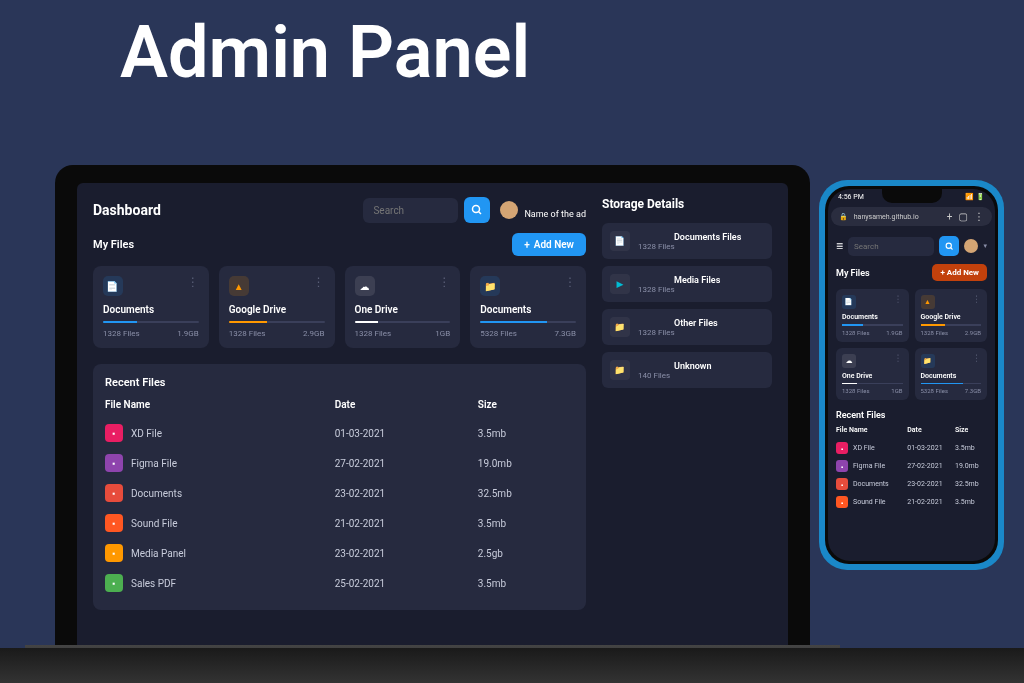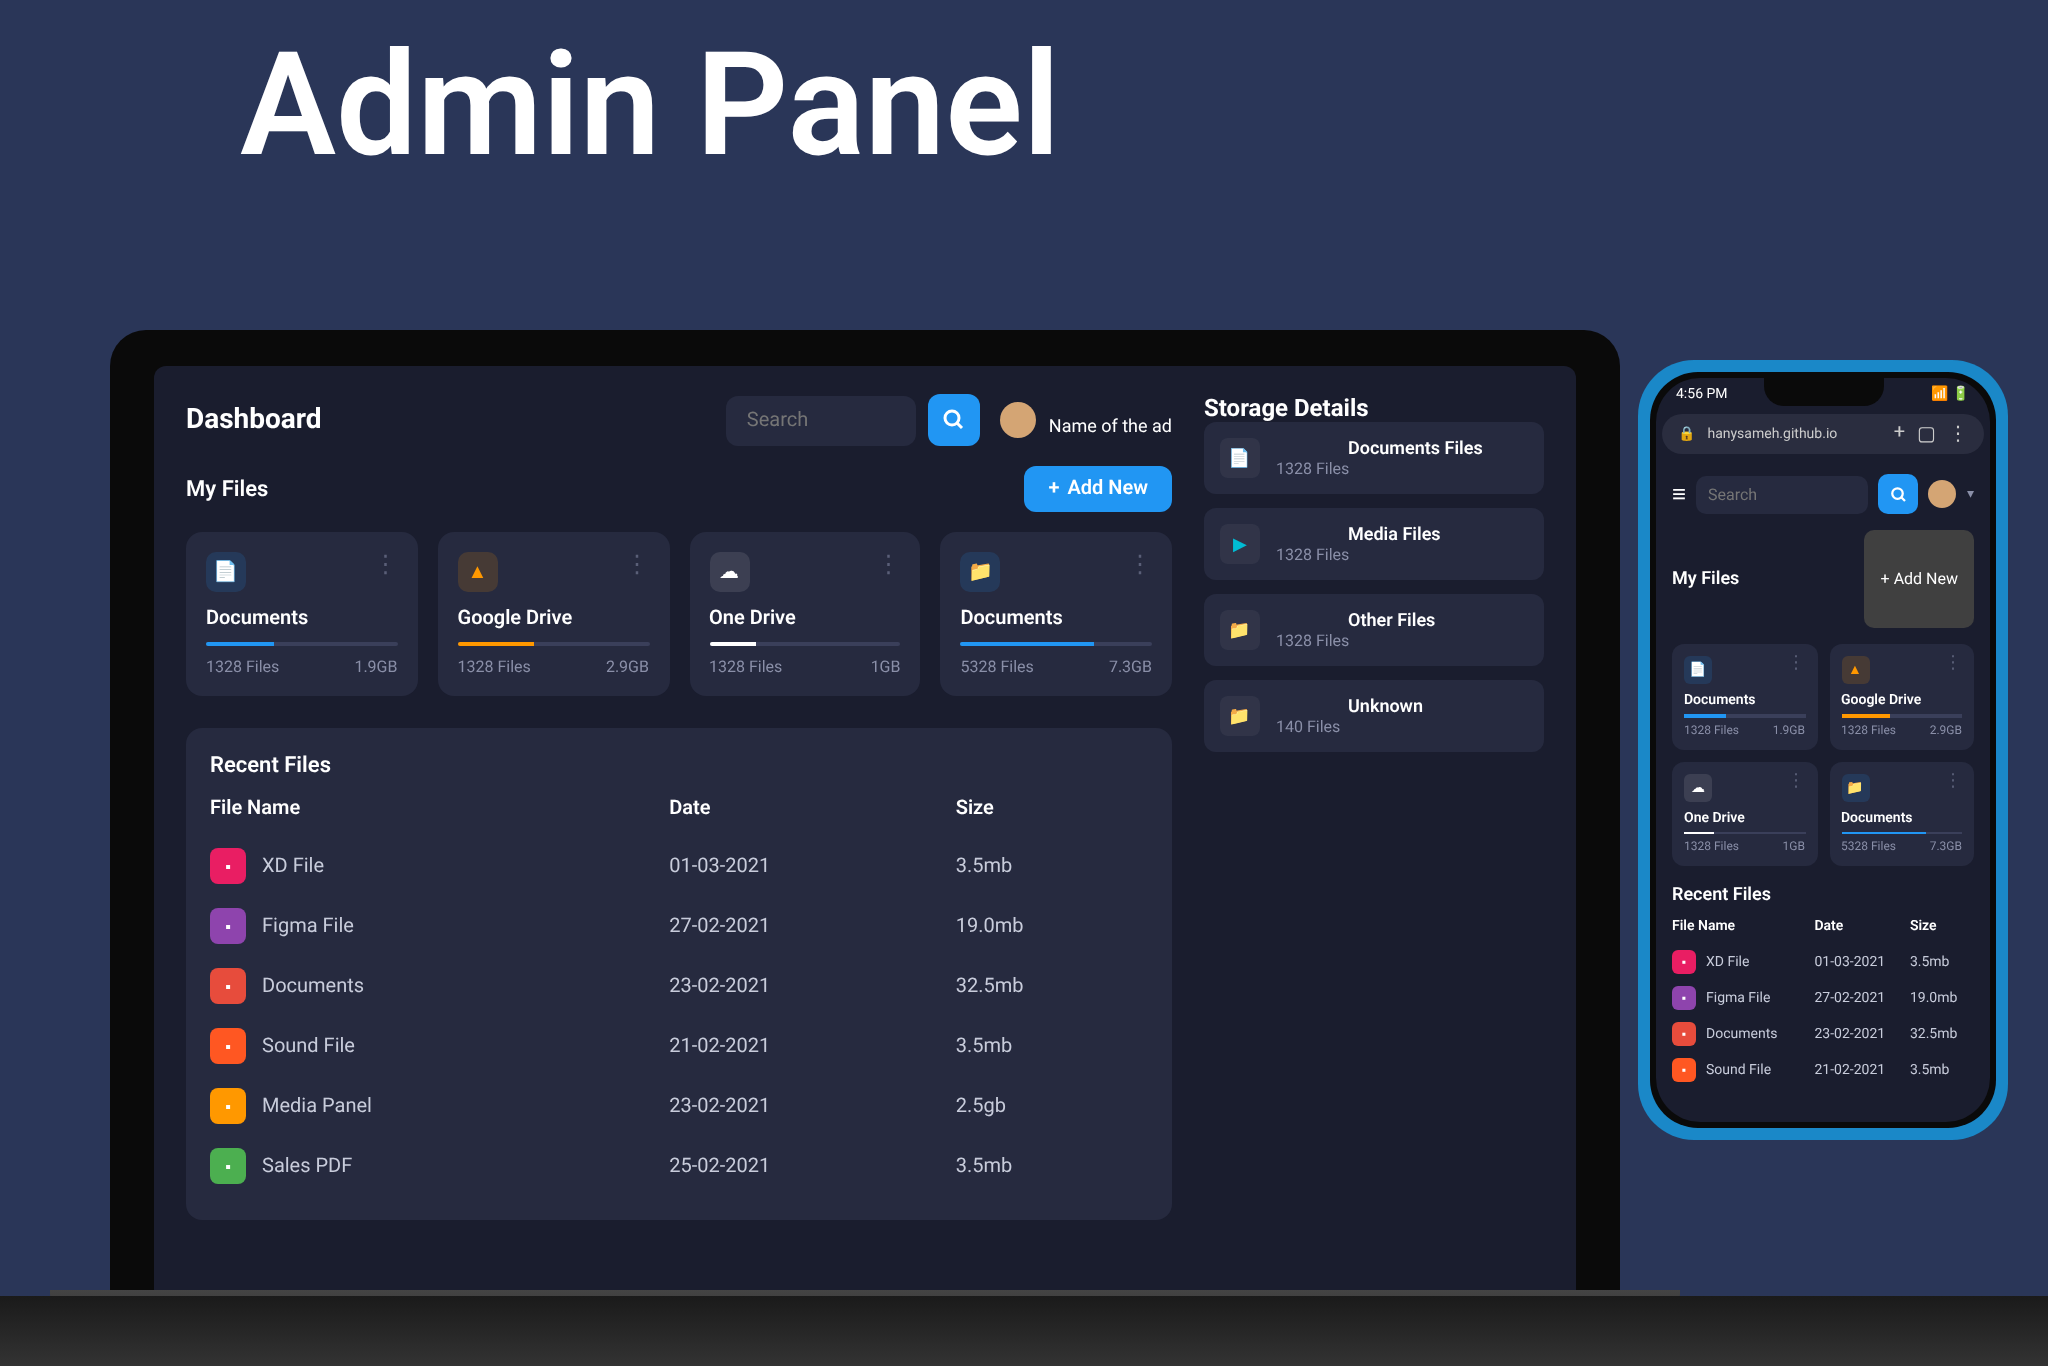--- a/index.html
+++ b/index.html
@@ -50,21 +50,21 @@
 .card-stats { display: flex; justify-content: space-between; color: #8a8fa8; font-size: 8px; }
 
 .table-wrap { background: #262a3f; border-radius: 8px; padding: 12px; }
 .table-title { color: #fff; font-size: 11px; font-weight: 600; margin-bottom: 10px; }
 .tbl { width: 100%; border-collapse: collapse; }
 .tbl th { color: #fff; font-size: 10px; text-align: left; font-weight: 600; padding-bottom: 8px; }
 .tbl td { color: #c8ccdb; font-size: 10px; padding: 6px 0; }
 .file-cell { display: flex; align-items: center; gap: 8px; }
 .file-icon { width: 18px; height: 18px; border-radius: 4px; display: flex; align-items: center; justify-content: center; font-size: 8px; color: #fff; }
 
-.storage-title { color: #fff; font-size: 12px; font-weight: 700; }
+.storage-title { color: #fff; font-size: 12px; font-weight: 700; margin-bottom: 12px; }
 .donut { width: 110px; height: 110px; margin: 0 auto 14px; position: relative; }
 .donut svg { width: 100%; height: 100%; transform: rotate(-90deg); }
 .donut-center { position: absolute; top: 50%; left: 50%; transform: translate(-50%,-50%); text-align: center; }
 .donut-val { color: #fff; font-size: 18px; font-weight: 700; }
 .donut-sub { color: #8a8fa8; font-size: 8px; }
 .storage-item { background: #262a3f; border-radius: 6px; padding: 8px; margin-bottom: 7px; display: flex; align-items: center; gap: 8px; }
 .storage-icon { width: 20px; height: 20px; border-radius: 4px; display: flex; align-items: center; justify-content: center; font-size: 9px; }
 .storage-info { flex: 1; min-width: 0; }
 .storage-name { color: #fff; font-size: 9px; font-weight: 600; padding-left: 36px; }
 .storage-count { color: #8a8fa8; font-size: 8px; }
@@ -78,21 +78,21 @@
 .url-bar { display: flex; align-items: center; gap: 6px; padding: 4px 8px; font-size: 7px; color: #ccc; background: #2a2d3f; margin: 2px 3px; border-radius: 10px; }
 .url-bar-icons { display: flex; gap: 6px; font-size: 10px; }
 .phone-content { padding: 8px; flex: 1; overflow: hidden; }
 .phone-header { display: flex; align-items: center; gap: 5px; margin-bottom: 8px; }
 .hamburger { color: #fff; font-size: 12px; cursor: pointer; }
 .phone-search { flex: 1; background: #262a3f; border: none; color: #8a8fa8; padding: 5px 6px; border-radius: 5px; font-size: 8px; width: 50px; }
 .phone-search-btn { background: #2196f3; border: none; border-radius: 5px; width: 20px; height: 20px; display: flex; align-items: center; justify-content: center; cursor: pointer; }
 .phone-avatar { width: 14px; height: 14px; background: #d4a574; border-radius: 50%; }
 .phone-section-row { display: flex; justify-content: space-between; align-items: center; margin-bottom: 8px; }
 .phone-section-title { color: #fff; font-size: 9px; font-weight: 600; }
-.phone-add { background: #404040; color: #fff; border: none; border-radius: 5px; padding: 20px 8px; font-size: 8px; font-weight: 400; cursor: pointer; }
+.phone-add { background: #c2410c; color: #fff; border: none; border-radius: 5px; padding: 4px 8px; font-size: 8px; font-weight: 700; cursor: pointer; }
 .phone-cards { display: grid; grid-template-columns: 1fr 1fr; gap: 6px; margin-bottom: 10px; }
 .phone-card { background: #262a3f; border-radius: 6px; padding: 6px; }
 .phone-card-top { display: flex; justify-content: space-between; margin-bottom: 4px; }
 .phone-card-icon { width: 14px; height: 14px; border-radius: 3px; display: flex; align-items: center; justify-content: center; font-size: 7px; }
 .phone-card-title { color: #fff; font-size: 7px; font-weight: 600; margin-bottom: 3px; }
 .phone-bar { height: 1.5px; background: #3a3f5a; margin-bottom: 3px; }
 .phone-bar-fill { height: 100%; }
 .phone-stats { display: flex; justify-content: space-between; color: #8a8fa8; font-size: 6px; }
 .phone-table-title { color: #fff; font-size: 9px; font-weight: 600; margin-bottom: 6px; }
 .phone-tbl { width: 100%; border-collapse: collapse; }

